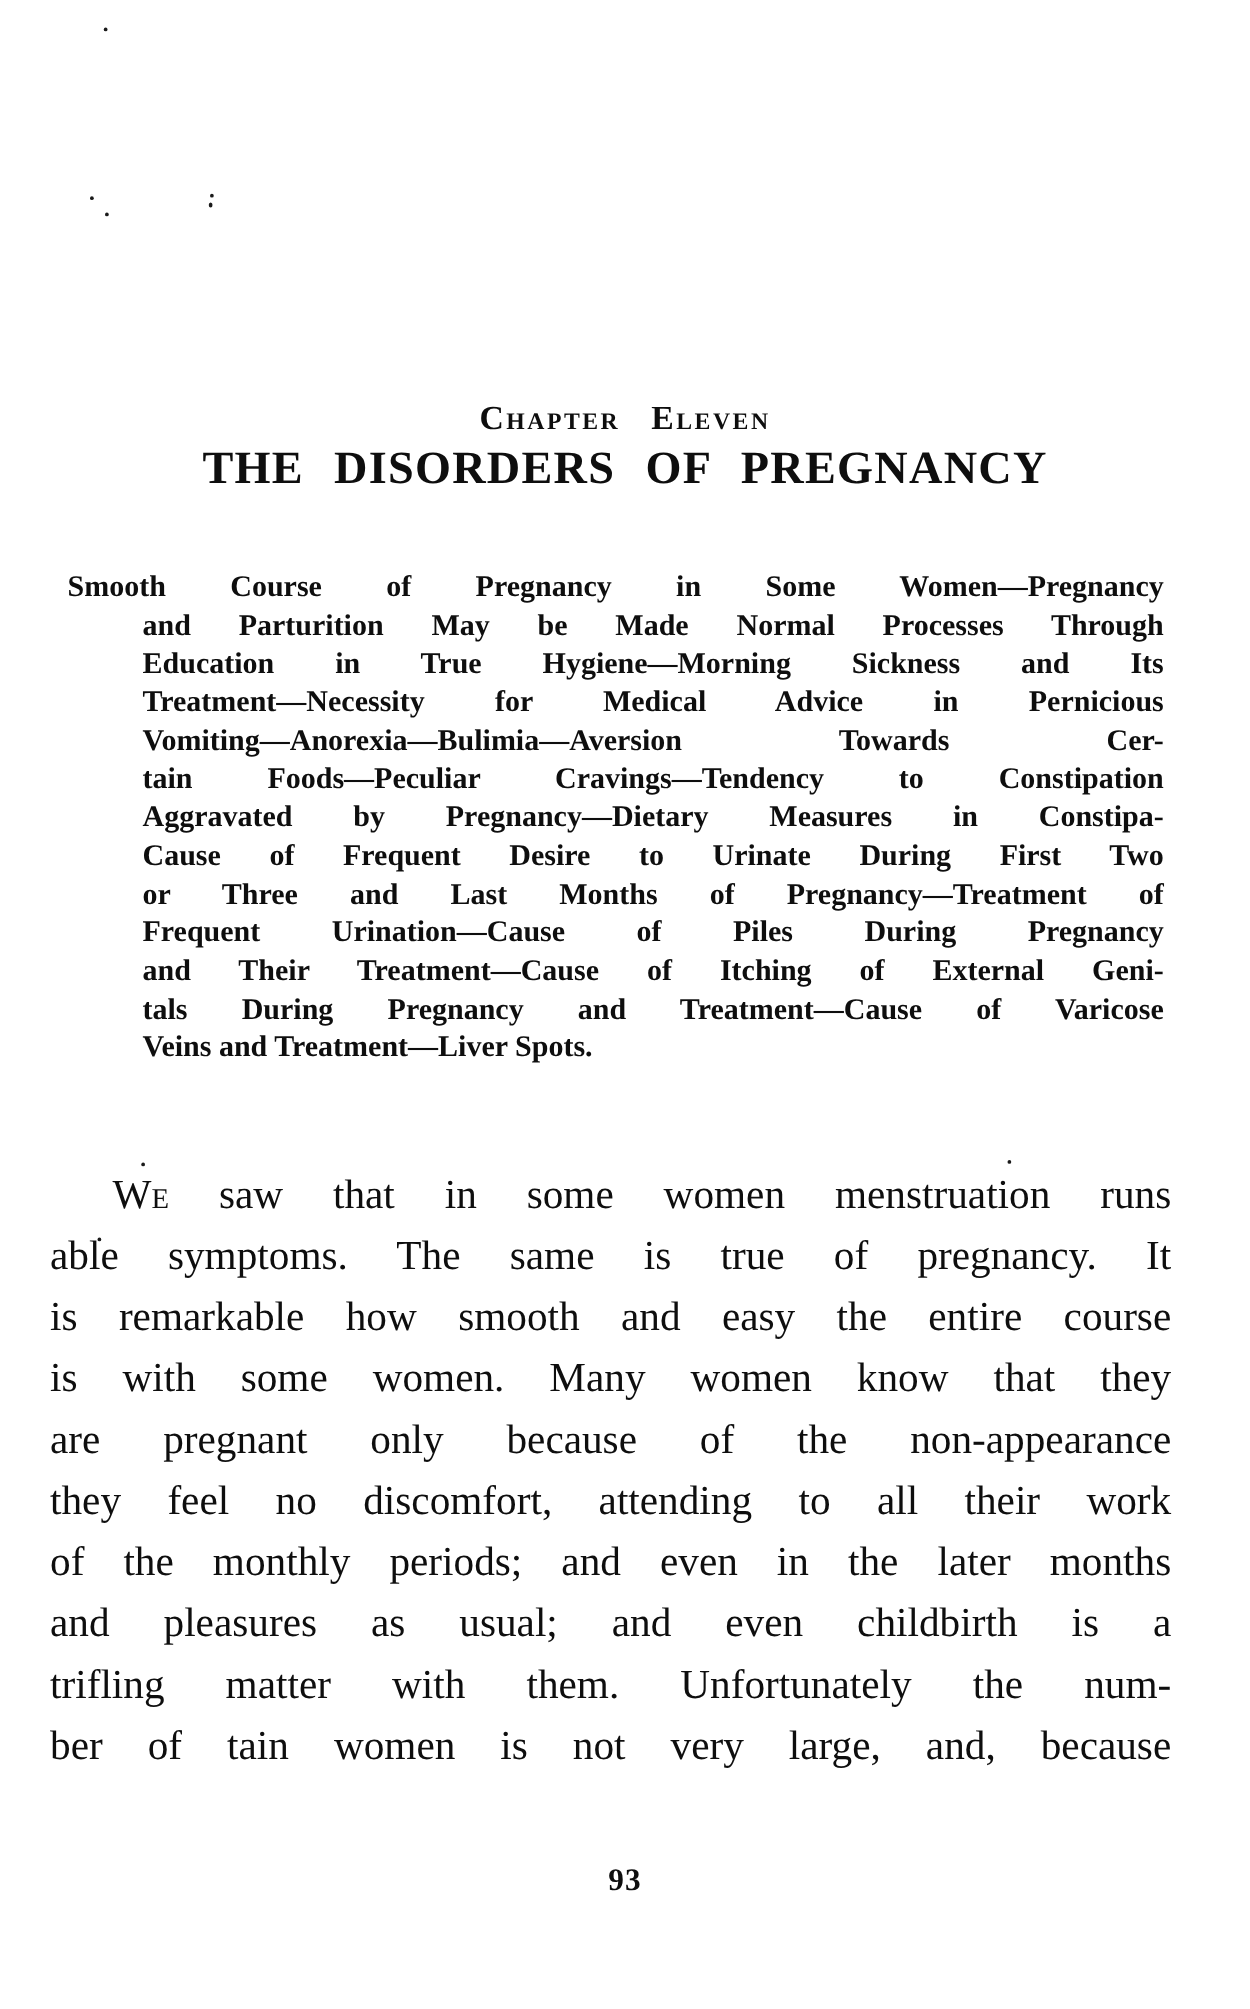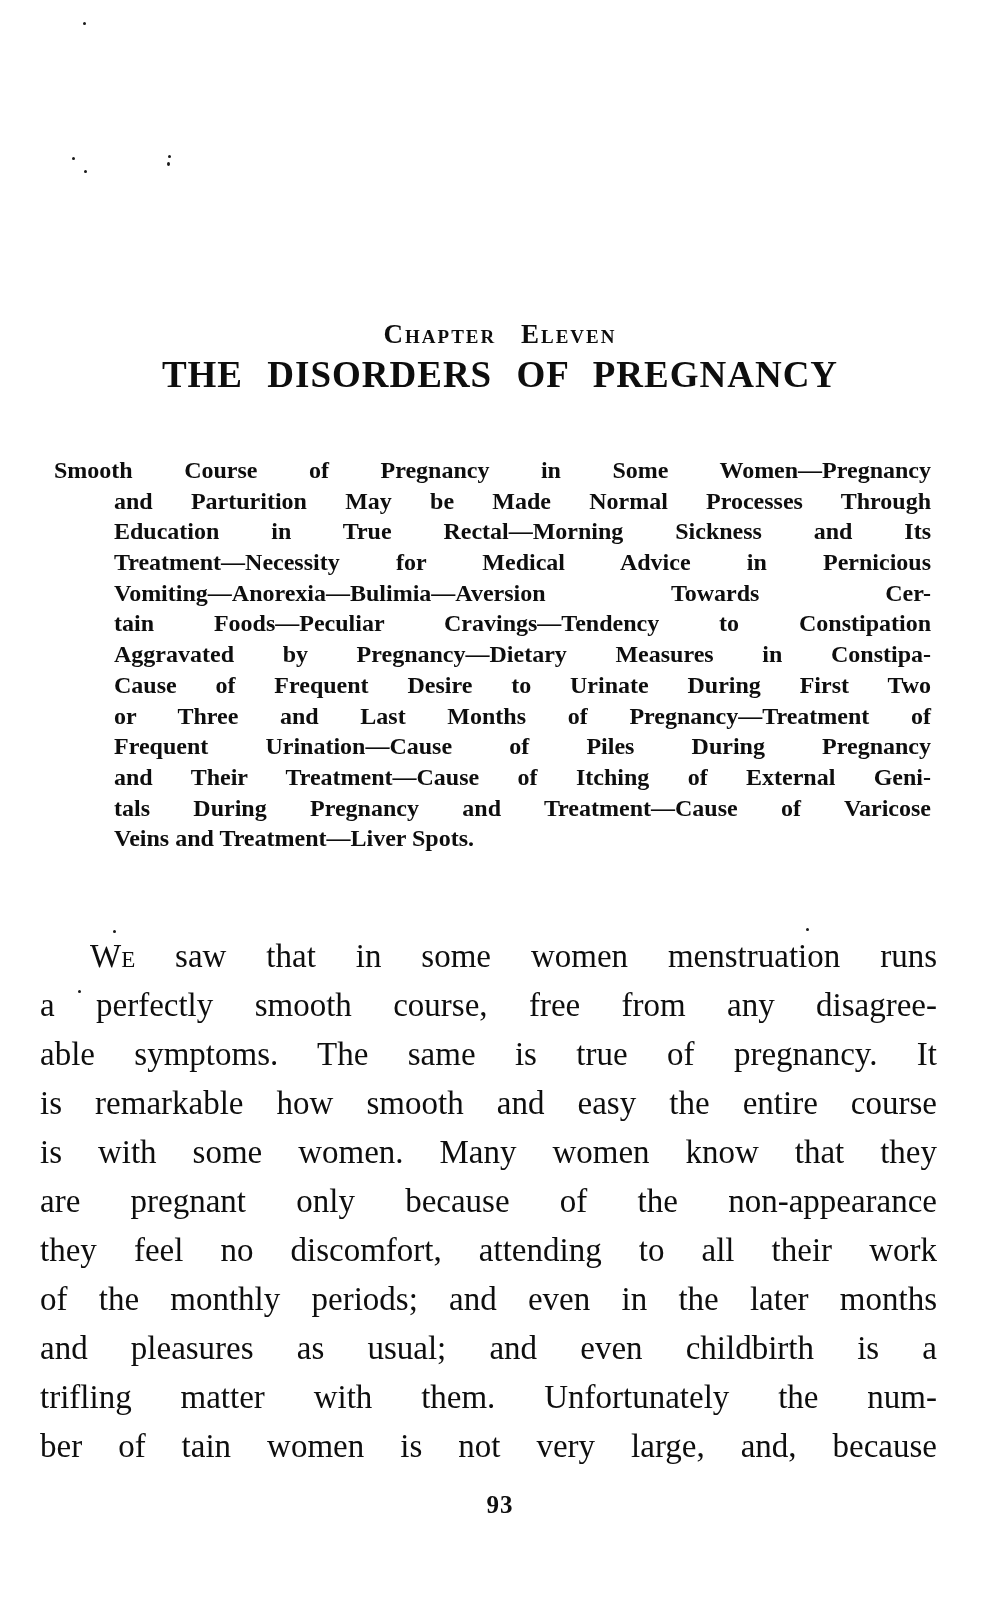--- a/index.html
+++ b/index.html
@@ -96,39 +96,38 @@
 
 <div class="page">
 
   <div class="chapter-heading">Chapter Eleven</div>
 
   <h1 class="title">THE DISORDERS OF PREGNANCY</h1>
 
   <div class="summary">
       <div class="line first">Smooth Course of Pregnancy in Some Women—Pregnancy</div>
       <div class="line">and Parturition May be Made Normal Processes Through</div>
-      <div class="line">Education in True Rectal—Morning Sickness and Its</div>
+      <div class="line">Education in True Hygiene—Morning Sickness and Its</div>
       <div class="line">Treatment—Necessity for Medical Advice in Pernicious</div>
       <div class="line">Vomiting—Anorexia—Bulimia—Aversion Towards Cer-</div>
       <div class="line">tain Foods—Peculiar Cravings—Tendency to Constipation</div>
       <div class="line">Aggravated by Pregnancy—Dietary Measures in Constipa-</div>
       <div class="line">Cause of Frequent Desire to Urinate During First Two</div>
       <div class="line">or Three and Last Months of Pregnancy—Treatment of</div>
       <div class="line">Frequent Urination—Cause of Piles During Pregnancy</div>
       <div class="line">and Their Treatment—Cause of Itching of External Geni-</div>
       <div class="line">tals During Pregnancy and Treatment—Cause of Varicose</div>
       <div class="line last">Veins and Treatment—Liver Spots.</div>
     </div>
 
   <div class="bodytext">
     <div class="line indent">
       <span class="sc">We</span><span> saw that in some women menstruation runs</span>
     </div>
     <div>
-        <div class="line first">a perfectly smooth course, free from any disagree-</div>
         <div class="line">able symptoms.  The same is true of pregnancy.  It</div>
         <div class="line">is remarkable how smooth and easy the entire course</div>
         <div class="line">is with some women.  Many women know that they</div>
         <div class="line">are pregnant only because of the non-appearance</div>
         <div class="line">they feel no discomfort, attending to all their work</div>
         <div class="line">of the monthly periods; and even in the later months</div>
         <div class="line">and pleasures as usual; and even childbirth is a</div>
         <div class="line">trifling matter with them.  Unfortunately the num-</div>
         <div class="line last">ber of tain women is not very large, and, because</div>
       </div>

